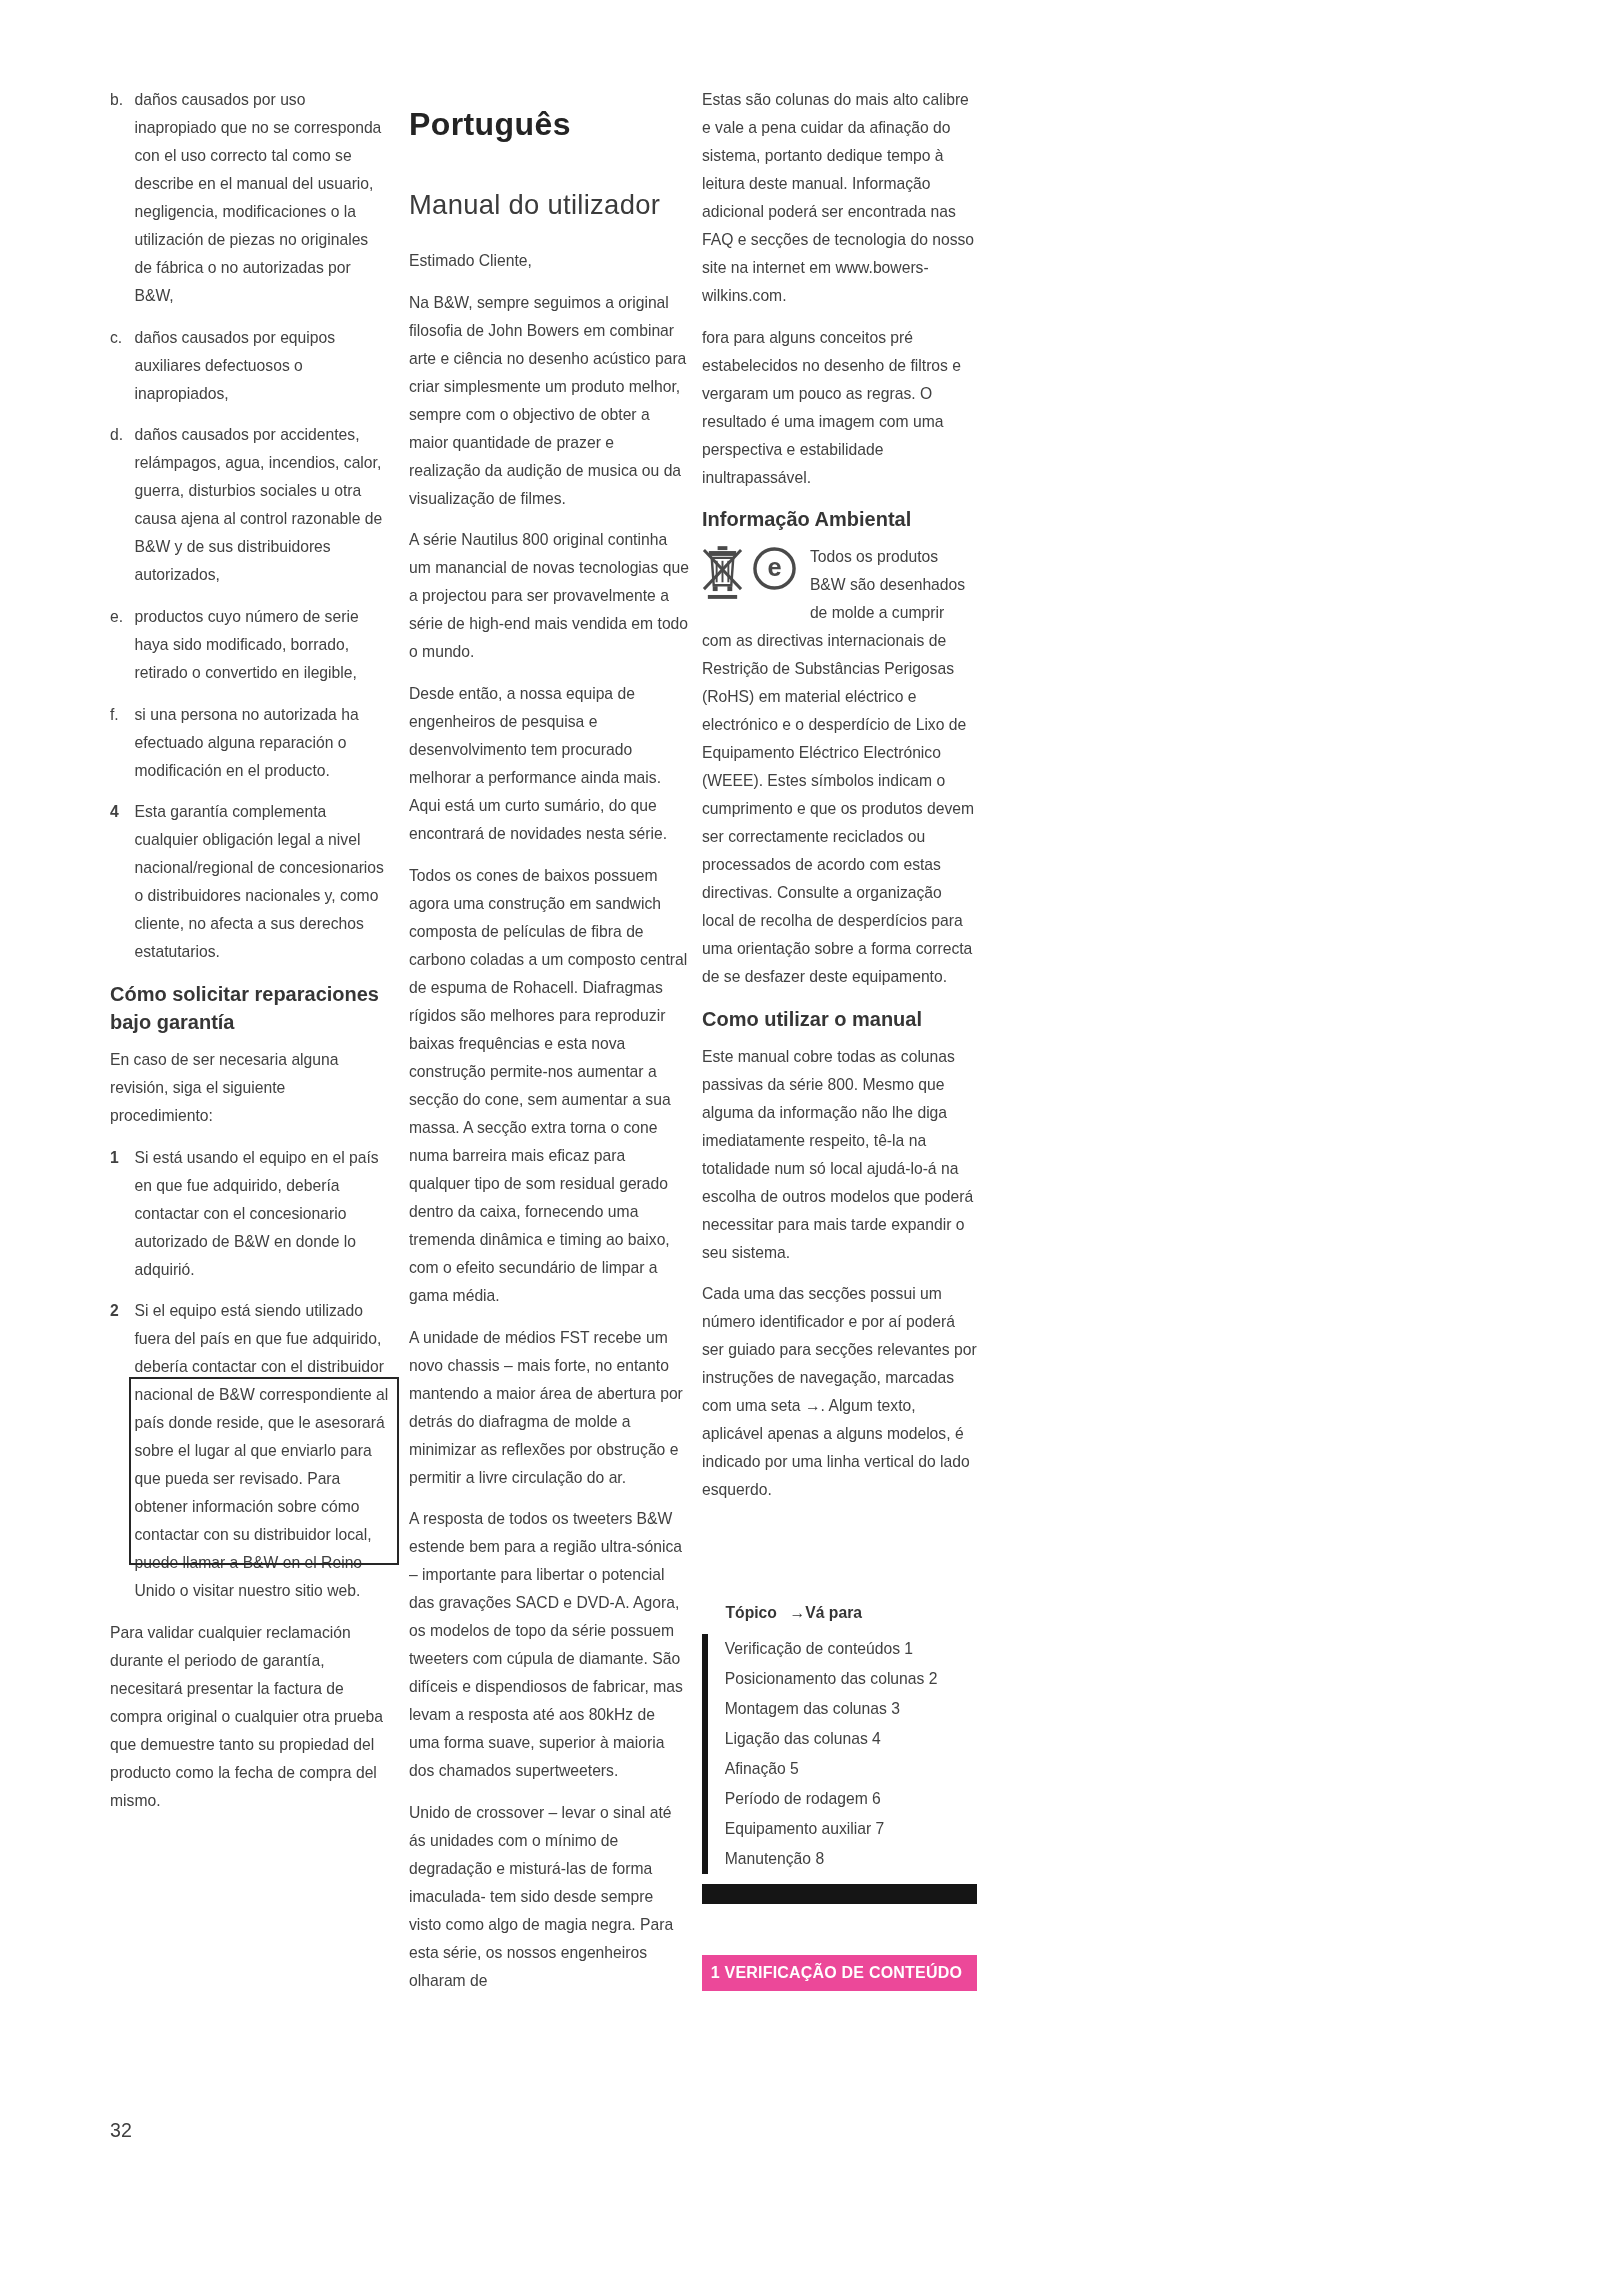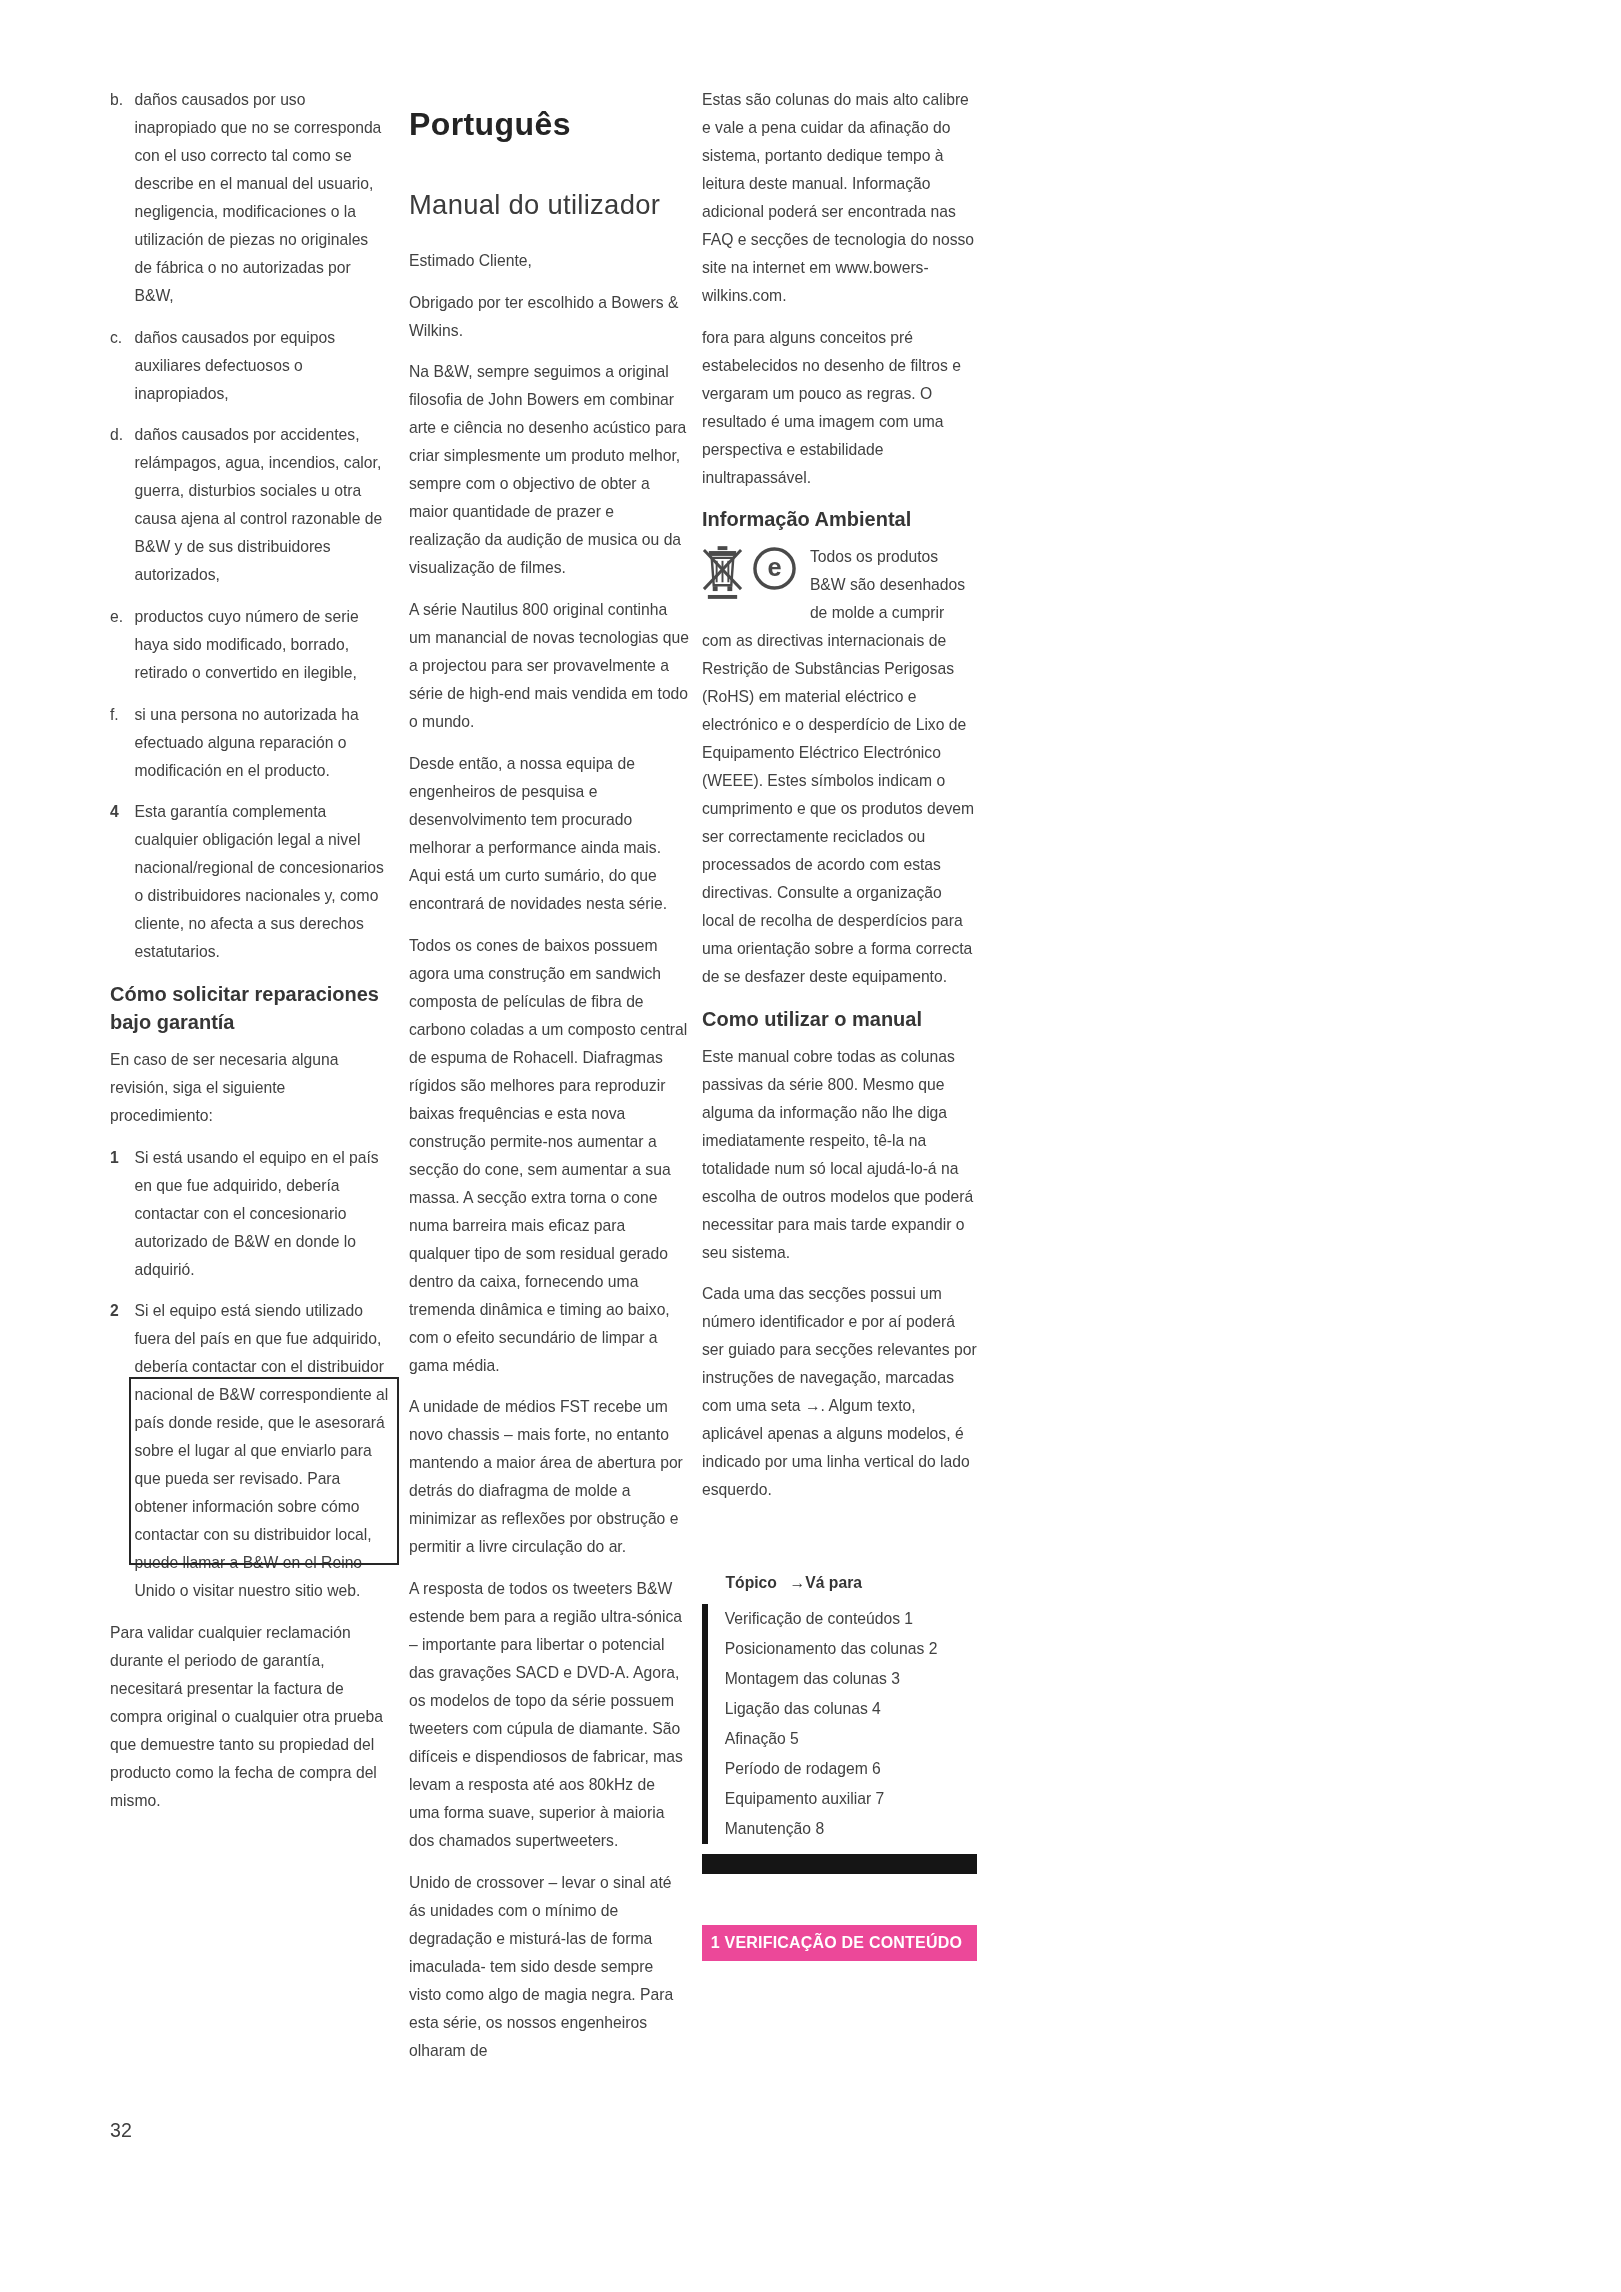--- a/index.html
+++ b/index.html
@@ -74,21 +74,21 @@
   .env-icons {
     float: left;
     width: 102px;
     height: 61px;
     display: flex;
     gap: 8.8px;
     align-items: flex-start;
     margin: 2.9px 5.9px 0 0;
   }
 
-  .topic-block { margin-top: 70px; }
+  .topic-block { margin-top: 100px; }
   .topic-head {
     display: flex;
     gap: 12.7px;
     font-size: 15.7px;
     font-weight: 700;
     color: #363636;
     margin: 0 0 11.8px 23.5px;
   }
   .topic-list {
     border-left: 6.9px solid #151515;
@@ -167,21 +167,20 @@
     </div>
 
     <p class="para">Para validar cualquier reclamación durante el periodo de garantía, necesitará presentar la factura de compra original o cualquier otra prueba que demuestre tanto su propiedad del producto como la fecha de compra del mismo.</p>
   </div>
 
   <div class="col" id="col2">
     <div class="title">Português</div>
     <div class="subtitle">Manual do utilizador</div>
 
     <p class="para">Estimado Cliente,</p>
-    <p class="para">Obrigado por ter escolhido a Bowers &amp; Wilkins.</p>
     <p class="para">Na B&amp;W, sempre seguimos a original filosofia de John Bowers em combinar arte e ciência no desenho acústico para criar simplesmente um produto melhor, sempre com o objectivo de obter a maior quantidade de prazer e realização da audição de musica ou da visualização de filmes.</p>
     <p class="para">A série Nautilus 800 original continha um manancial de novas tecnologias que a projectou para ser provavelmente a série de high-end mais vendida em todo o mundo.</p>
     <p class="para">Desde então, a nossa equipa de engenheiros de pesquisa e desenvolvimento tem procurado melhorar a performance ainda mais. Aqui está um curto sumário, do que encontrará de novidades nesta série.</p>
     <p class="para">Todos os cones de baixos possuem agora uma construção em sandwich composta de películas de fibra de carbono coladas a um composto central de espuma de Rohacell. Diafragmas rígidos são melhores para reproduzir baixas frequências e esta nova construção permite-nos aumentar a secção do cone, sem aumentar a sua massa. A secção extra torna o cone numa barreira mais eficaz para qualquer tipo de som residual gerado dentro da caixa, fornecendo uma tremenda dinâmica e timing ao baixo, com o efeito secundário de limpar a gama média.</p>
     <p class="para">A unidade de médios FST recebe um novo chassis – mais forte, no entanto mantendo a maior área de abertura por detrás do diafragma de molde a minimizar as reflexões por obstrução e permitir a livre circulação do ar.</p>
     <p class="para">A resposta de todos os tweeters B&amp;W estende bem para a região ultra-sónica – importante para libertar o potencial das gravações SACD e DVD-A. Agora, os modelos de topo da série possuem tweeters com cúpula de diamante. São difíceis e dispendiosos de fabricar, mas levam a resposta até aos 80kHz de uma forma suave, superior à maioria dos chamados supertweeters.</p>
     <p class="para">Unido de crossover – levar o sinal até ás unidades com o mínimo de degradação e misturá-las de forma imaculada- tem sido desde sempre visto como algo de magia negra. Para esta série, os nossos engenheiros olharam de</p>
   </div>
 
   <div class="col" id="col3">

